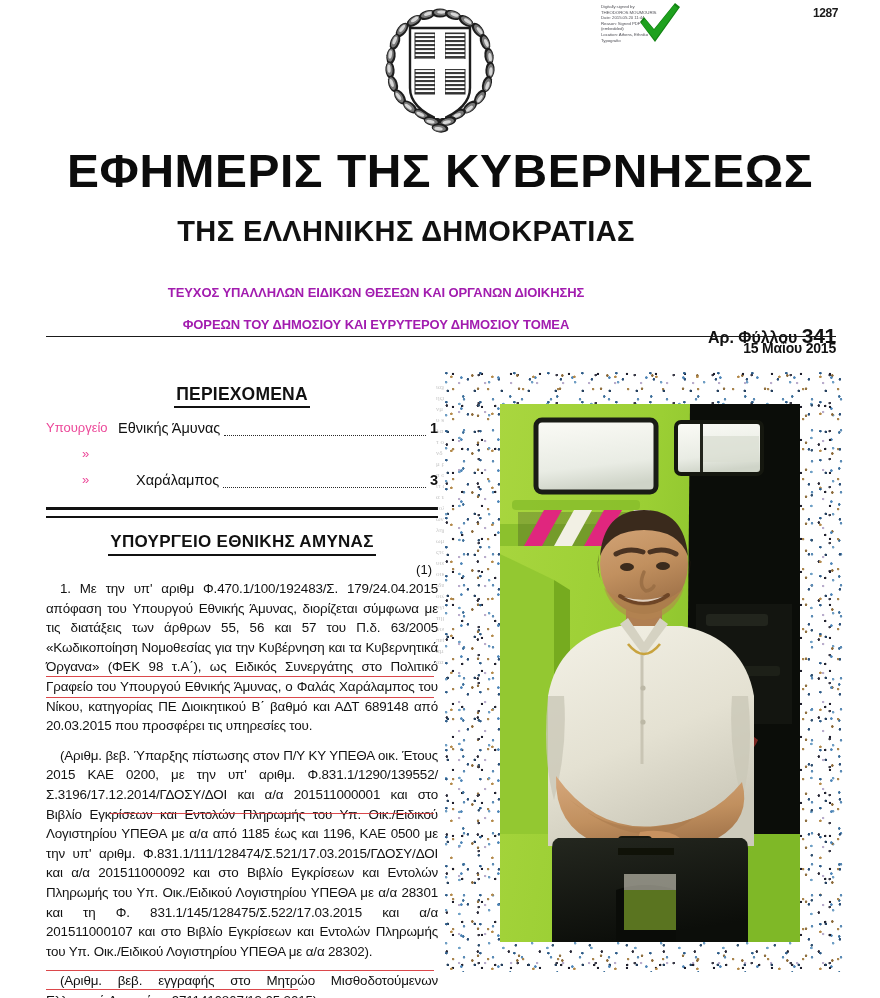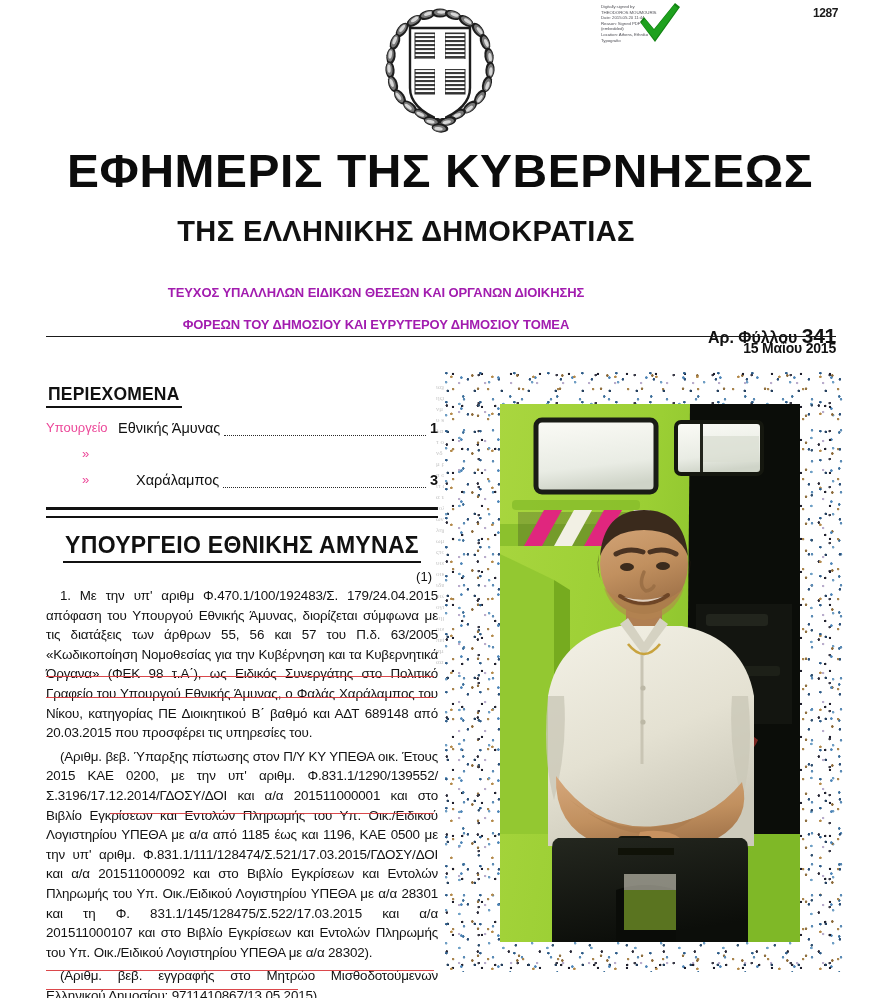--- a/index.html
+++ b/index.html
@@ -152,20 +152,21 @@
   
   .col-left {
     position: absolute;
     top: 376px;
     left: 46px;
     width: 392px;
     height: 620px;
   }
 
   .toc-title {
+    text-align: center;
     font-size: 17.5px;
     font-weight: 700;
     color: #111;
     letter-spacing: 0.2px;
     margin: 8px 0 4px 0;
   }
   .toc-title span {
     border-bottom: 2px solid #111;
     padding: 0 2px 2px 2px;
   }
@@ -205,21 +206,21 @@
 
   .double-rule {
     margin: 14px 0 0 0;
     height: 6px;
     border-top: 3px solid #111;
     border-bottom: 2px solid #111;
   }
 
   .section-title {
     text-align: center;
-    font-size: 23px;
+    font-size: 17px;
     font-weight: 700;
     color: #111;
     letter-spacing: 0.3px;
     margin: 14px 0 0 0;
   }
   .section-title span {
     border-bottom: 2px solid #111;
     padding: 0 2px 3px 2px;
   }
 
@@ -234,21 +235,21 @@
     font-size: 13.4px;
     line-height: 19.6px;
     color: #121212;
     text-align: justify;
     text-justify: inter-word;
     hyphens: manual;
     letter-spacing: -0.15px;
     margin: 0;
   }
   .body-text p { margin: 0; text-indent: 14px; }
-  .body-text p + p { margin-top: 4px; }
+  .body-text p + p { margin-top: 10px; }
 
   
   .redline {
     position: absolute;
     height: 0;
     border-bottom: 1.6px solid #d8383c;
     opacity: 0.92;
     pointer-events: none;
   }
 

